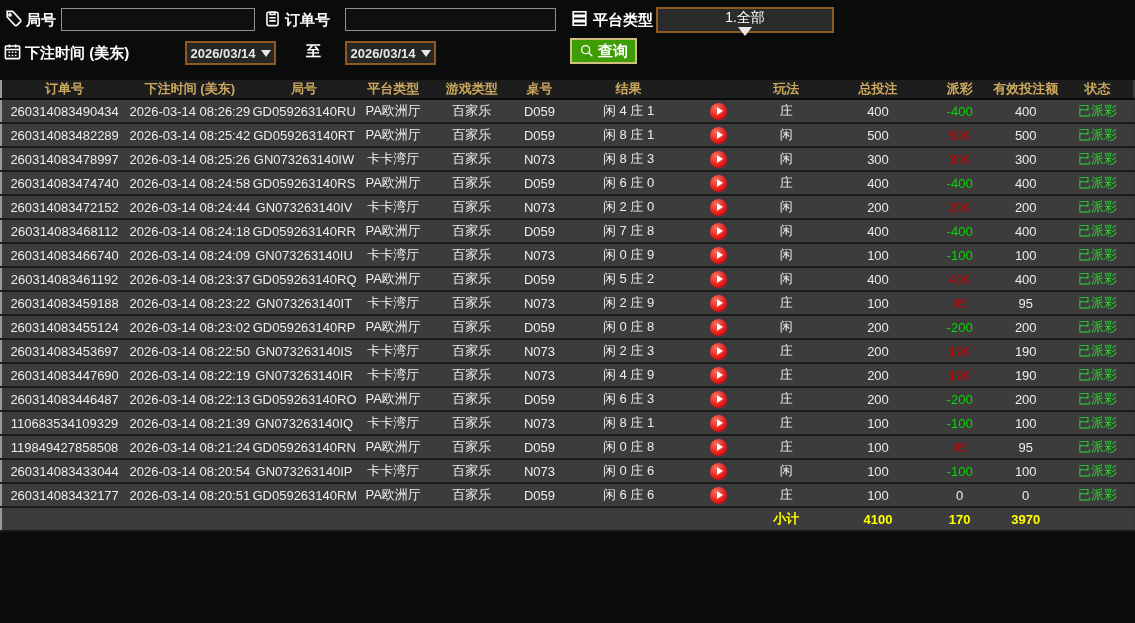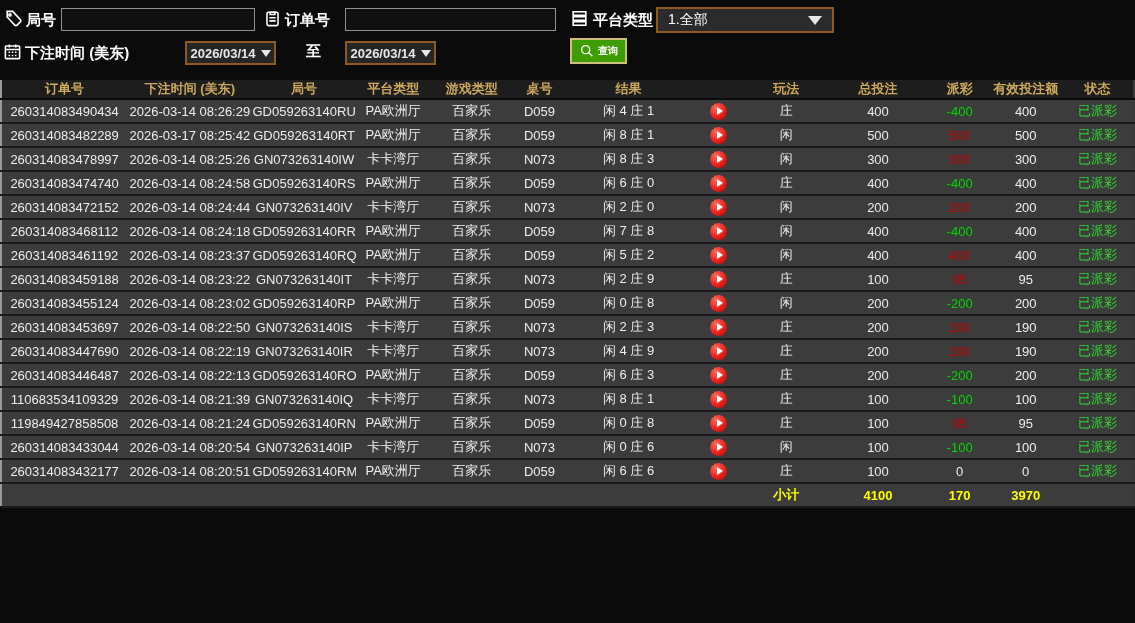--- a/index.html
+++ b/index.html
@@ -25,21 +25,21 @@
   }
   .date-btn .caret { width:0; height:0; border-left:5px solid transparent; border-right:5px solid transparent; border-top:7px solid #e8e8e8; }
   .platform-select {
     position:absolute; background:#2b2b2b; border:2px solid #8f5a1e;
     color:#ffffff; font-size:14px; display:flex; align-items:center;
     justify-content:space-between; padding:0 10px; cursor:pointer;
   }
   .platform-select .caret { width:0; height:0; border-left:7px solid transparent; border-right:7px solid transparent; border-top:9px solid #e8e8e8; }
   .search-btn {
     position:absolute; background:#3e9c05; border:2px solid #cfc080;
-    color:#ffffff; font-weight:bold; font-size:10px;
+    color:#ffffff; font-weight:bold; font-size:15px;
     display:flex; align-items:center; gap:3px; padding:0 7px; cursor:pointer;
   }
   .search-btn svg { width:16px; height:16px; stroke:#ffffff; fill:none; stroke-width:2; }
   
   table {
     position:absolute; top:80px; left:0; width:1135px;
     border-collapse:collapse; table-layout:fixed;
     border-left:2px solid #9a9a9a; border-right:2px solid #3a3a3a;
   }
   thead th {
@@ -88,21 +88,21 @@
 
   <span class="ficon" style="left:570px; top:9px;">
     <svg viewBox="0 0 24 24">
         <rect x="4" y="3.5" width="16" height="4.4"></rect>
         <rect x="4" y="9.8" width="16" height="4.4"></rect>
         <rect x="4" y="16.1" width="16" height="4.4"></rect>
         <path d="M7 5.7h.01M7 12h.01M7 18.3h.01"></path>
       </svg>
   </span>
   <span class="flabel" style="left:593px; top:11px;">平台类型</span>
-  <div class="platform-select" style="left:656px; top:7px; width:178px; height:26px;">
+  <div class="platform-select" style="left:656px; top:7px; width:178px; height:26px;flex-direction:column;">
     <span>1.全部</span>
     <span class="caret"></span>
   </div>
 
   <span class="ficon" style="left:3px; top:42px;">
     <svg viewBox="0 0 24 24">
         <rect x="3" y="5" width="18" height="16" rx="1"></rect>
         <path d="M3 9.5h18M8 3v4M16 3v4M7 13h2M11 13h2M15 13h2M7 17h2M11 17h2M15 17h2"></path>
       </svg>
   </span>
@@ -173,21 +173,21 @@
           </div>
         </td>
         <td>庄</td>
         <td>400</td>
         <td class="neg">-400</td>
         <td>400</td>
         <td class="status">已派彩</td>
       </tr>
       <tr>
         <td>260314083482289</td>
-        <td>2026-03-17 08:25:42</td>
+        <td>2026-03-14 08:25:42</td>
         <td>GD059263140RT</td>
         <td>PA欧洲厅</td>
         <td>百家乐</td>
         <td>D059</td>
         <td>闲 8 庄 1</td>
         <td>
           <div class="play-btn">
             <div class="play-tri"></div>
           </div>
         </td>
@@ -264,20 +264,39 @@
         <td>闲 7 庄 8</td>
         <td>
           <div class="play-btn">
             <div class="play-tri"></div>
           </div>
         </td>
         <td>闲</td>
         <td>400</td>
         <td class="neg">-400</td>
         <td>400</td>
+        <td class="status">已派彩</td>
+      </tr>
+      <tr>
+        <td>260314083466740</td>
+        <td>2026-03-14 08:24:09</td>
+        <td>GN073263140IU</td>
+        <td>卡卡湾厅</td>
+        <td>百家乐</td>
+        <td>N073</td>
+        <td>闲 0 庄 9</td>
+        <td>
+          <div class="play-btn">
+            <div class="play-tri"></div>
+          </div>
+        </td>
+        <td>闲</td>
+        <td>100</td>
+        <td class="neg">-100</td>
+        <td>100</td>
         <td class="status">已派彩</td>
       </tr>
       <tr>
         <td>260314083461192</td>
         <td>2026-03-14 08:23:37</td>
         <td>GD059263140RQ</td>
         <td>PA欧洲厅</td>
         <td>百家乐</td>
         <td>D059</td>
         <td>闲 5 庄 2</td>

